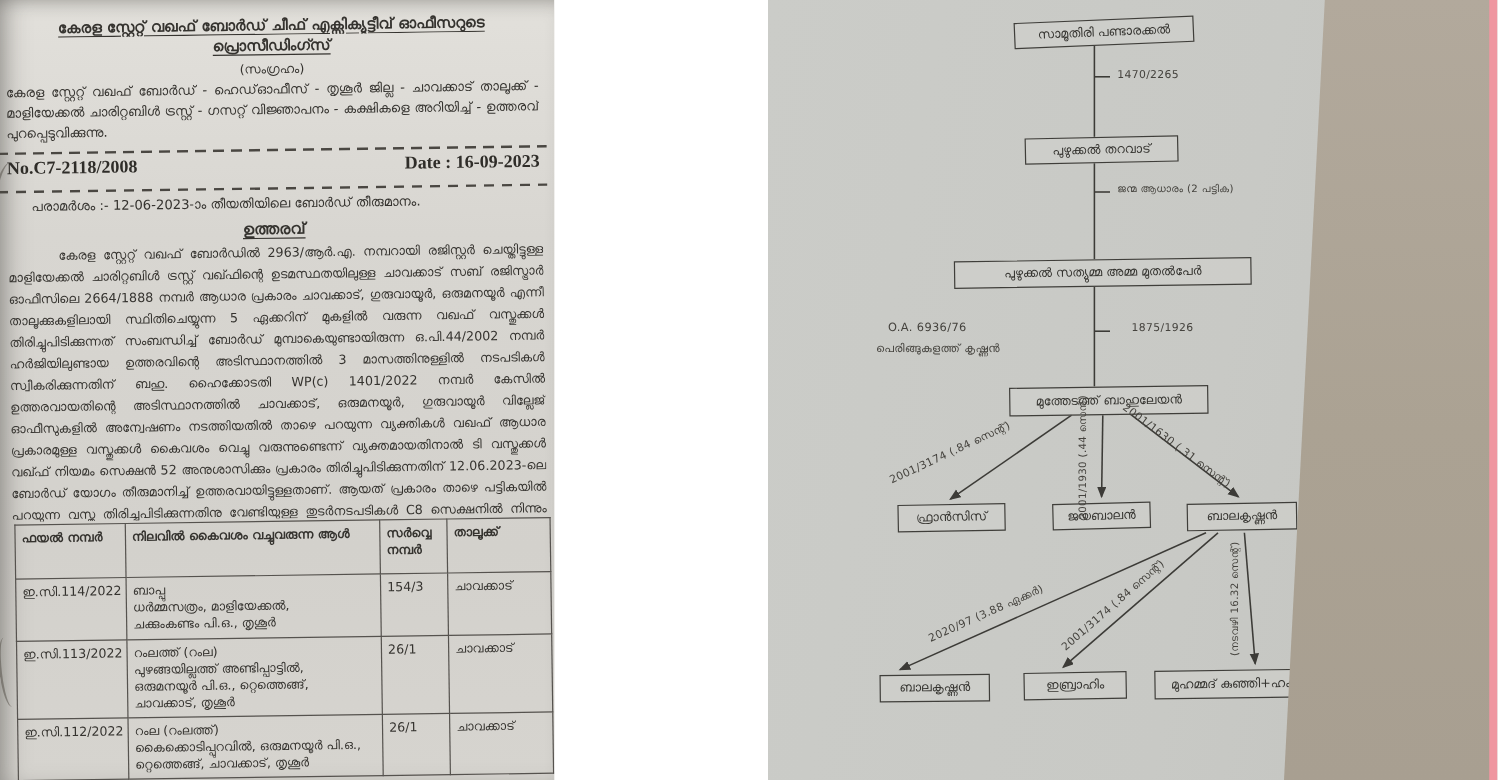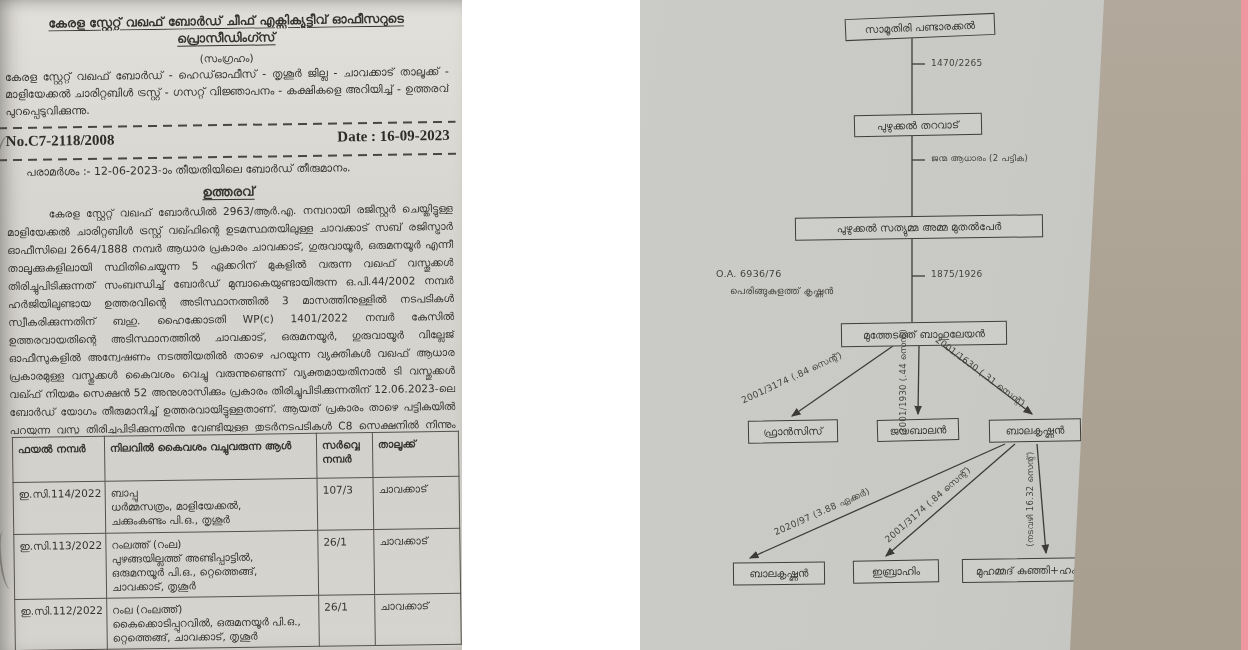--- a/index.html
+++ b/index.html
@@ -88,21 +88,21 @@
           <th>ഫയൽ നമ്പർ</th>
           <th>നിലവിൽ കൈവശം വച്ചുവരുന്ന ആൾ</th>
           <th>സർവ്വെ നമ്പർ</th>
           <th>താലൂക്ക്</th>
         </tr>
         <tr style="height:52px">
           <td>ഇ.സി.114/2022</td>
           <td>ബാപ്പു
 ധർമ്മസത്രം, മാളിയേക്കൽ,
 ചക്കുംകണ്ടം പി.ഒ., തൃശൂർ</td>
-          <td>107/3</td>
+          <td>154/3</td>
           <td>ചാവക്കാട്</td>
         </tr>
         <tr style="height:64px">
           <td>ഇ.സി.113/2022</td>
           <td>റംലത്ത് (റംല)
 പുഴങ്ങയില്ലത്ത് അണ്ടിപ്പാട്ടിൽ,
 ഒരുമനയൂർ പി.ഒ., റ്റെത്തെങ്ങ്,
 ചാവക്കാട്, തൃശൂർ</td>
           <td>26/1</td>
           <td>ചാവക്കാട്</td>
@@ -152,22 +152,22 @@
     <div class="tnode" style="left:201px;top:322px;width:166px;height:24px;transform:rotate(-0.8deg);">മുത്തേടത്ത് ബാഹുലേയൻ</div>
     <div class="tnode" style="left:108px;top:420px;width:90px;height:23px;transform:rotate(-1deg);">ഫ്രാൻസിസ്</div>
     <div class="tnode" style="left:237px;top:419px;width:82px;height:22px;transform:rotate(-1.5deg);">ജയബാലൻ</div>
     <div class="tnode" style="left:349px;top:419px;width:92px;height:23px;transform:rotate(-1deg);">ബാലകൃഷ്ണൻ</div>
     <div class="tnode" style="left:93px;top:562px;width:92px;height:23px;transform:rotate(-0.6deg);">ബാലകൃഷ്ണൻ</div>
     <div class="tnode" style="left:213px;top:560px;width:86px;height:23px;transform:rotate(-1deg);">ഇബ്രാഹിം</div>
     <div class="tnode" style="left:322px;top:558px;width:142px;height:24px;transform:rotate(-0.8deg);">മുഹമ്മദ് കുഞ്ഞി+ഹക്കീം</div>
 
     <div class="elabel" style="left:291px;top:58px;">1470/2265</div>
     <div class="elabel" style="left:291px;top:153px;font-size:8.5px;">ജന്മ ആധാരം (2 പട്ടിക)</div>
-    <div class="elabel" style="left:291px;top:269px;">1875/1926</div>
-    <div class="elabel" style="left:76px;top:268px;font-size:9.5px;">O.A. 6936/76</div>
+    <div class="elabel" style="left:303px;top:269px;">1875/1926</div>
+    <div class="elabel" style="left:100px;top:268px;font-size:9.5px;">O.A. 6936/76</div>
     <div class="elabel" style="left:90px;top:285px;font-size:9.5px;">പെരിങ്ങുകുളത്ത് കൃഷ്ണൻ</div>
     <div class="elabel rot" style="left:152px;top:378px;transform:translate(-50%,-50%) rotate(-25deg);">2001/3174 (.84 സെന്റ്)</div>
     <div class="elabel rot" style="left:263px;top:381px;transform:translate(-50%,-50%) rotate(-90deg);font-size:8.5px;">2001/1930 (.44 സെന്റ്)</div>
     <div class="elabel rot" style="left:340px;top:372px;transform:translate(-50%,-50%) rotate(37deg);">2001/1630 (.31 സെന്റ്)</div>
     <div class="elabel rot" style="left:182px;top:512px;transform:translate(-50%,-50%) rotate(-24deg);">2020/97 (3.88 ഏക്കർ)</div>
     <div class="elabel rot" style="left:288px;top:505px;transform:translate(-50%,-50%) rotate(-41deg);">2001/3174 (.84 സെന്റ്)</div>
     <div class="elabel rot" style="left:390px;top:499px;transform:translate(-50%,-50%) rotate(-90deg);font-size:8.5px;">(നടവഴി 16.32 സെന്റ്)</div>
   </div>
 
   <div id="right-edge"></div>

